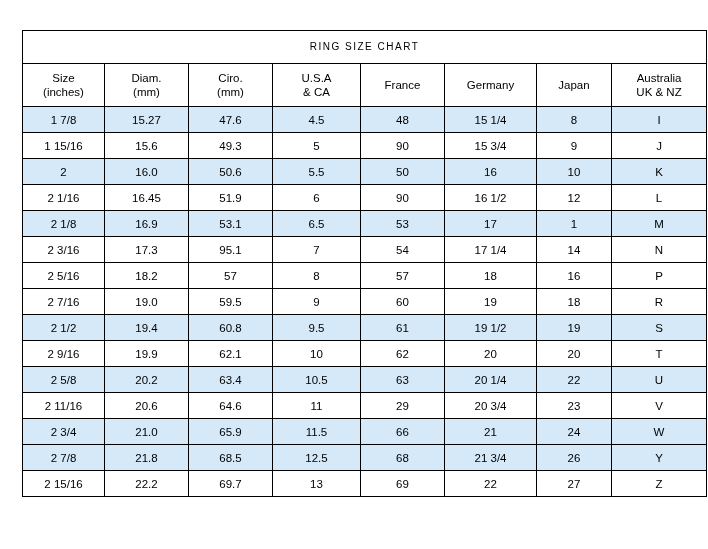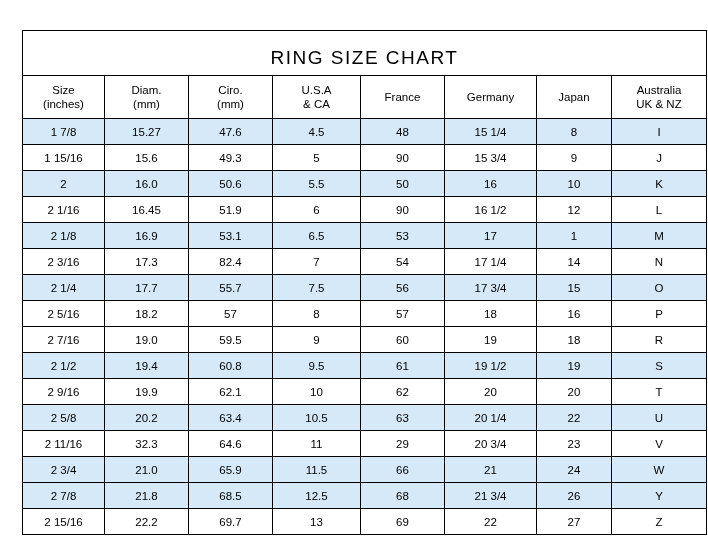--- a/index.html
+++ b/index.html
@@ -27,25 +27,25 @@
   }
   table.chart td, table.chart th {
     border: 1px solid #000000;
     text-align: center;
     vertical-align: middle;
     color: #000000;
     font-weight: normal;
   }
   .title-cell {
     height: 26px;
-    font-size: 19px;
+    font-size: 10px;
     font-weight: bold;
     letter-spacing: 1.5px;
     background: #ffffff;
-    padding: 14px 0 4px 0;
+    padding: 2px 0 4px 0;
   }
   .head-cell {
     height: 38px;
     font-size: 11.5px;
     background: #ffffff;
     line-height: 1.25;
     padding: 2px 1px;
   }
   .head-cell .sub {
     display: block;
@@ -172,36 +172,26 @@
           <td>53.1</td>
           <td>6.5</td>
           <td>53</td>
           <td>17</td>
           <td>1</td>
           <td>M</td>
         </tr>
         <tr class="data-row row-white">
           <td>2 3/16</td>
           <td>17.3</td>
-          <td>82.4</td>
+          <td>95.1</td>
           <td>7</td>
           <td>54</td>
           <td>17 1/4</td>
           <td>14</td>
           <td>N</td>
-        </tr>
-        <tr class="data-row row-blue">
-          <td>2 1/4</td>
-          <td>17.7</td>
-          <td>55.7</td>
-          <td>7.5</td>
-          <td>56</td>
-          <td>17 3/4</td>
-          <td>15</td>
-          <td>O</td>
         </tr>
         <tr class="data-row row-white">
           <td>2 5/16</td>
           <td>18.2</td>
           <td>57</td>
           <td>8</td>
           <td>57</td>
           <td>18</td>
           <td>16</td>
           <td>P</td>
@@ -241,21 +231,21 @@
           <td>20.2</td>
           <td>63.4</td>
           <td>10.5</td>
           <td>63</td>
           <td>20 1/4</td>
           <td>22</td>
           <td>U</td>
         </tr>
         <tr class="data-row row-white">
           <td>2 11/16</td>
-          <td>32.3</td>
+          <td>20.6</td>
           <td>64.6</td>
           <td>11</td>
           <td>29</td>
           <td>20 3/4</td>
           <td>23</td>
           <td>V</td>
         </tr>
         <tr class="data-row row-blue">
           <td>2 3/4</td>
           <td>21.0</td>

